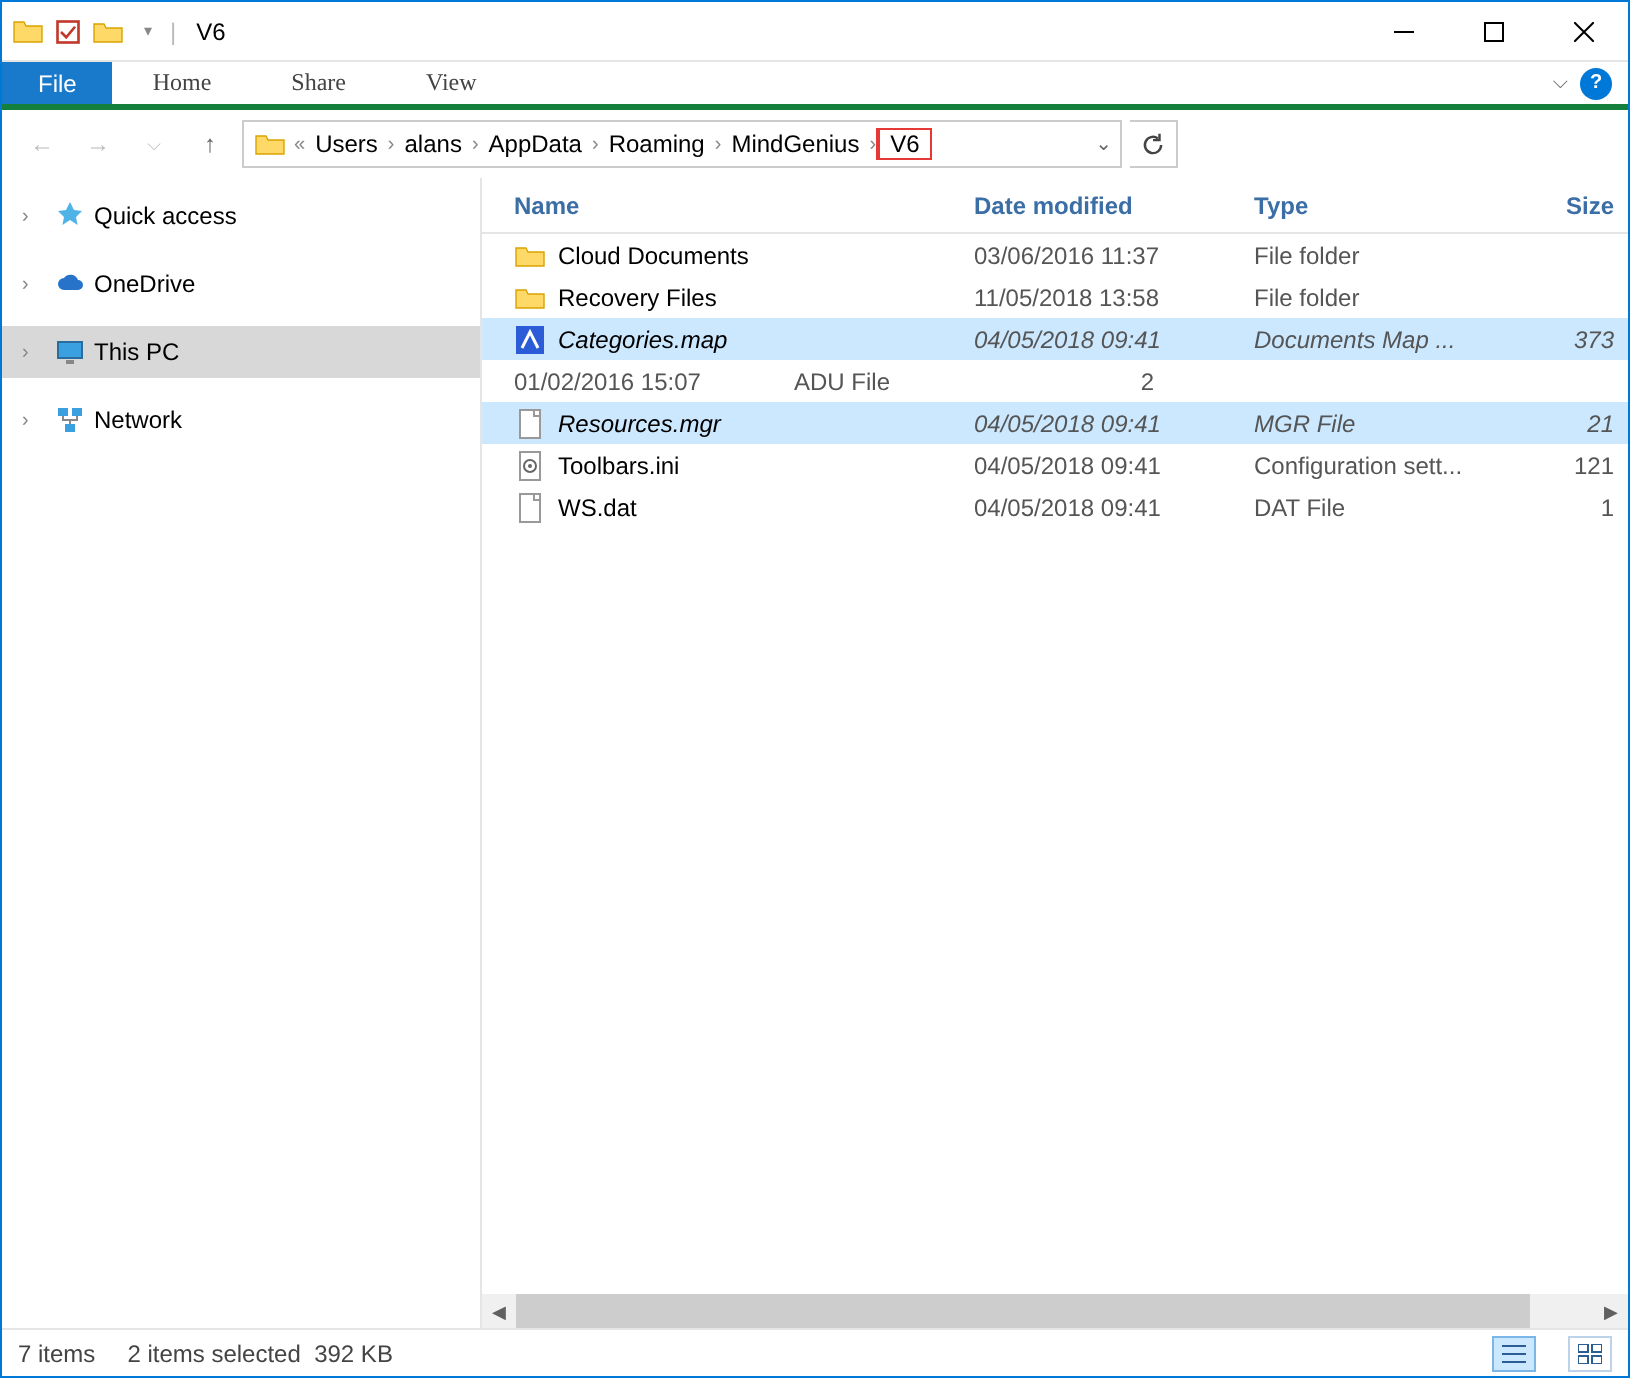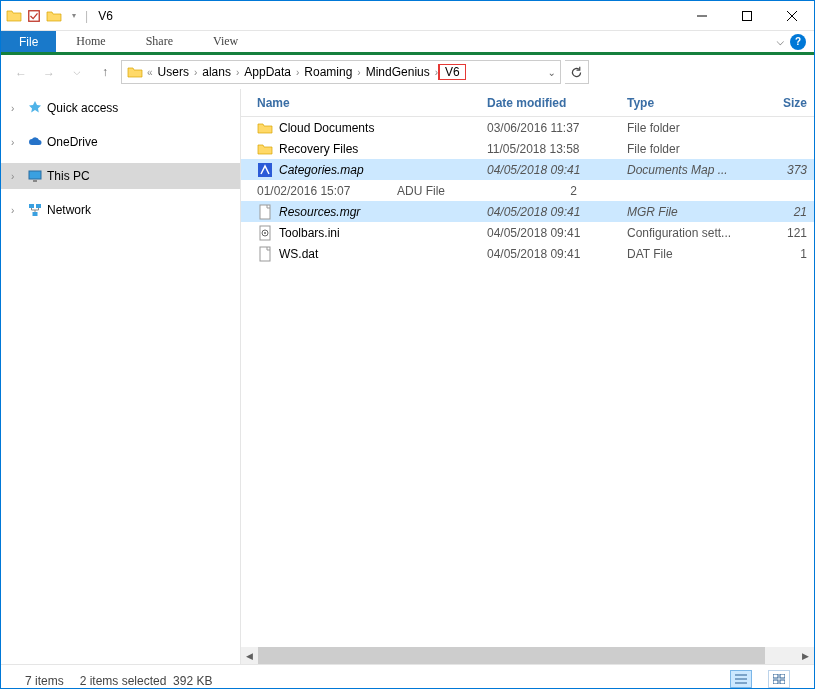--- a/index.html
+++ b/index.html
@@ -61,21 +61,21 @@
 .row .ftype { width: 120px; color: #555; white-space: nowrap; overflow: hidden; text-overflow: ellipsis; }
 .row .fsize { width: 60px; text-align: right; color: #555; }
 .file-icon { width: 16px; height: 16px; display: inline-flex; align-items: center; justify-content: center; flex-shrink: 0; }
 
 .hscroll { height: 17px; background: #f0f0f0; display: flex; align-items: center; }
 .hsc-btn { width: 17px; height: 17px; background: #f0f0f0; display: flex; align-items: center; justify-content: center; color: #606060; font-size: 9px; }
 .hsc-track { flex: 1; height: 17px; background: #f0f0f0; position: relative; }
 .hsc-thumb { position: absolute; left: 0; top: 0; height: 17px; width: 94%; background: #cdcdcd; }
 
 
-.statusbar { height: 24px; border-top: 1px solid #e5e5e5; display: flex; align-items: flex-end; padding: 0 24px; gap: 16px; color: #444; }
+.statusbar { height: 24px; border-top: 1px solid #e5e5e5; display: flex; align-items: center; padding: 0 8px; gap: 16px; color: #444; }
 .status-spacer { flex: 1; }
 .view-toggle { width: 22px; height: 18px; border: 1px solid #bcd3ea; display: flex; align-items: center; justify-content: center; font-size:10px; }
 .view-toggle.active { background: #cce8ff; border-color: #7ab6e8; }
 </style>
 </head>
 <body>
 
 <div class="titlebar">
   <div class="qat">
     <span class="qat-icon">

